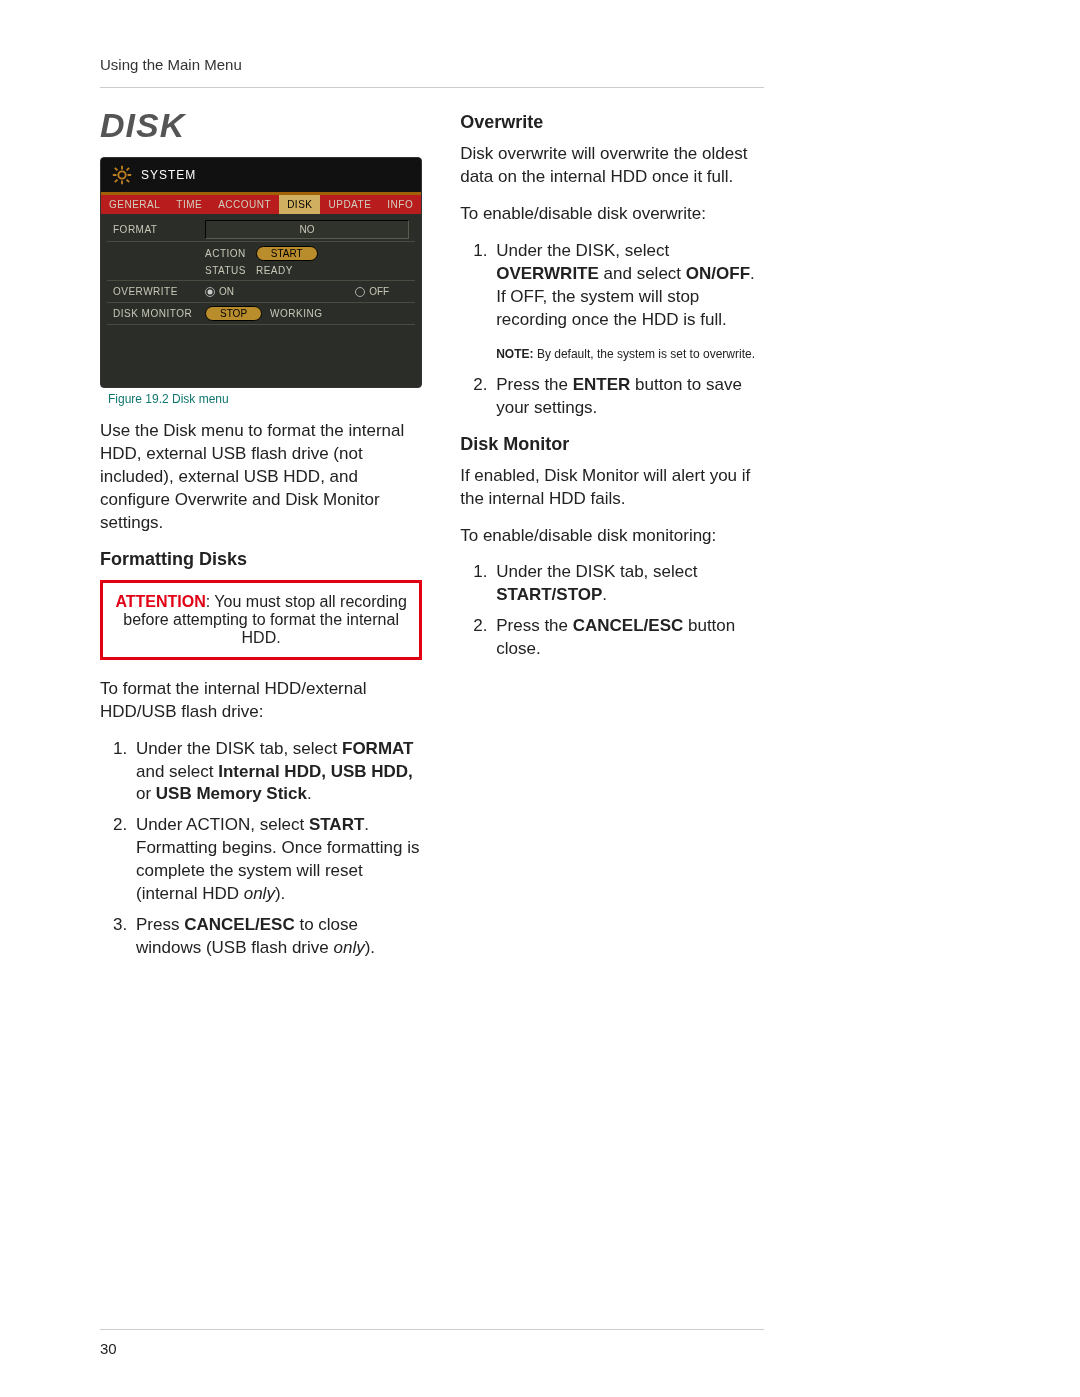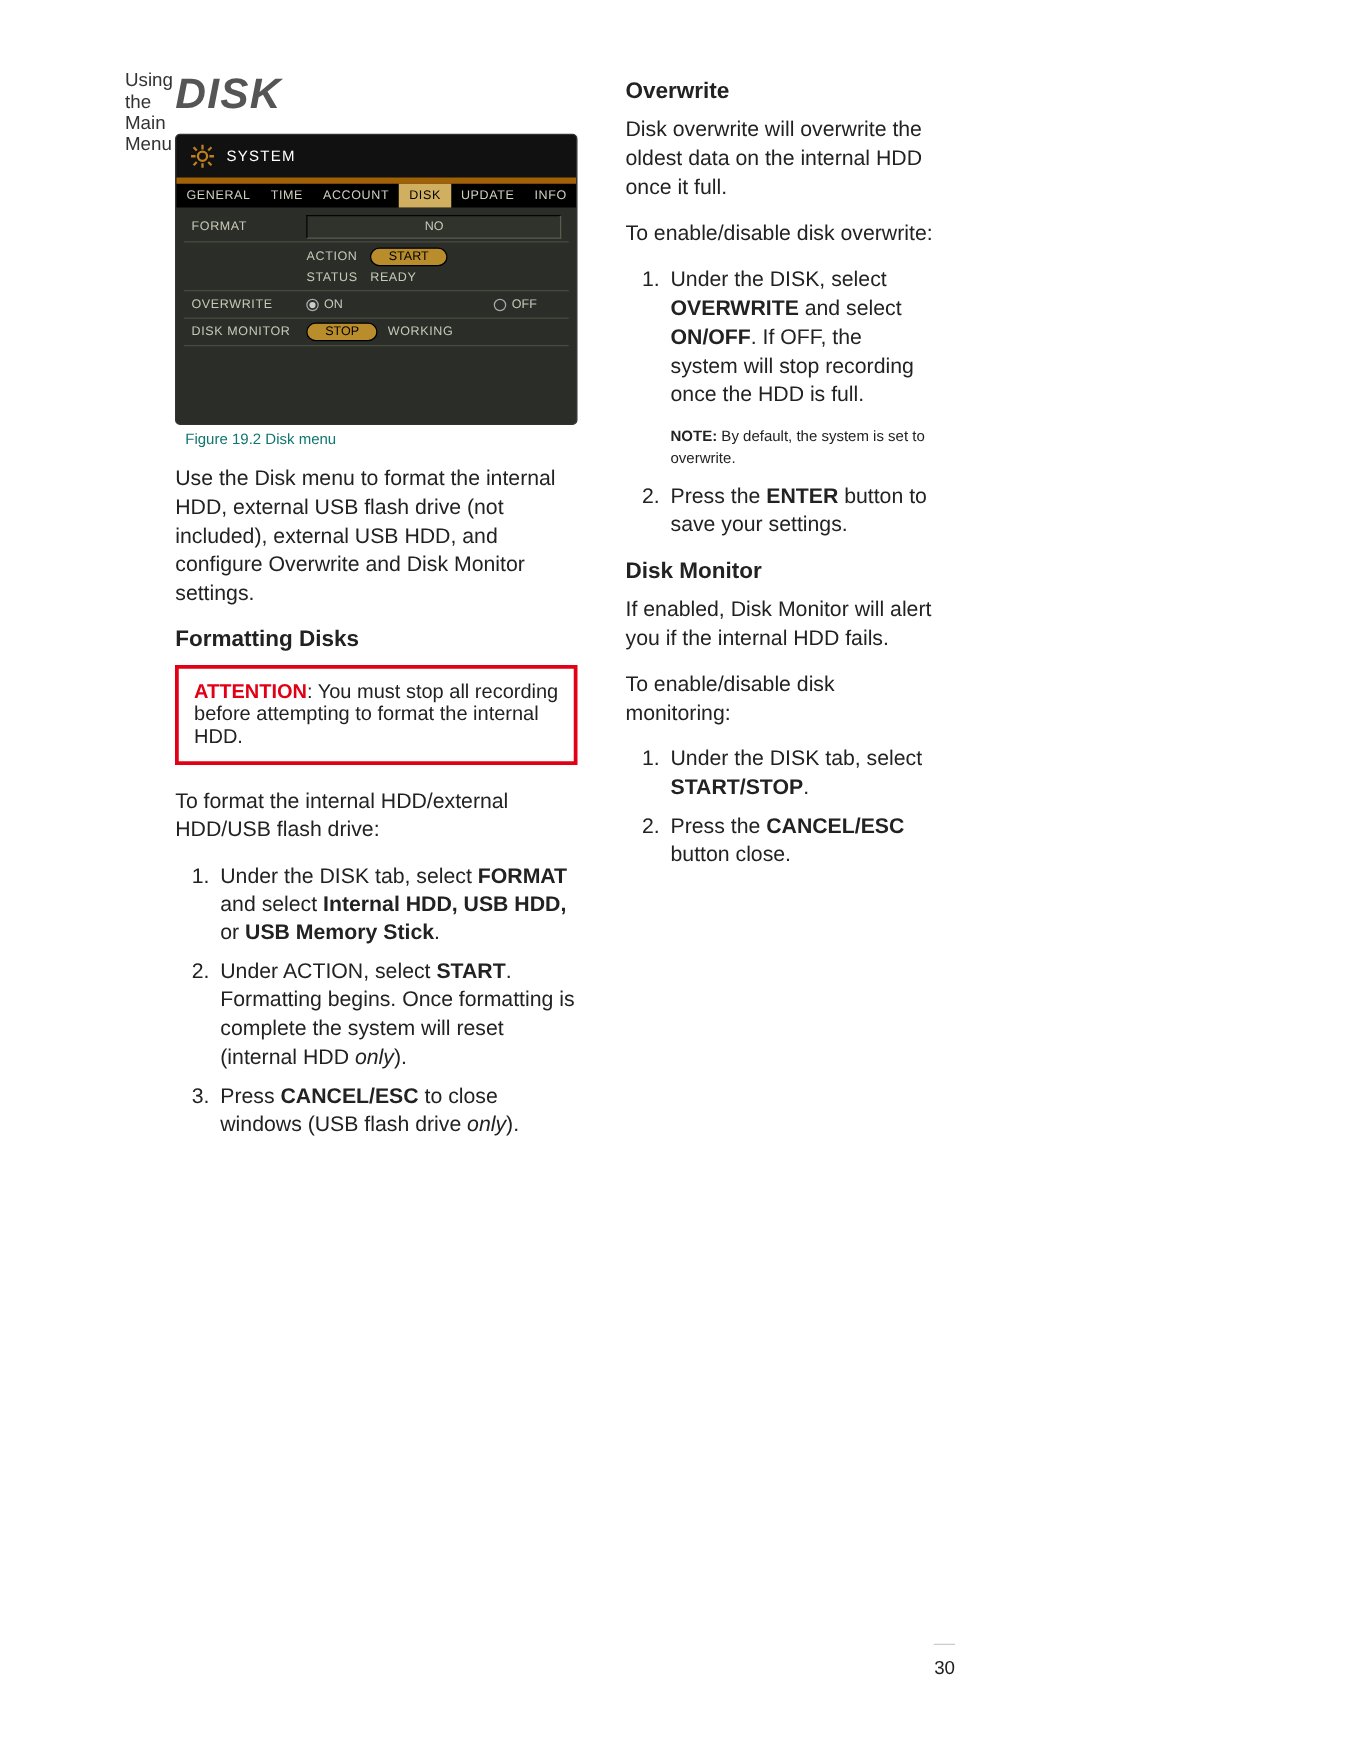--- a/index.html
+++ b/index.html
@@ -1,23 +1,23 @@
 <!DOCTYPE html>
 <html><head>
 <meta charset="utf-8">
 <style>
   * { box-sizing: border-box; margin: 0; padding: 0; }
   html, body { background: #fff; font-family: Arial, Helvetica, sans-serif; color: #222; }
   .page {
     width: 864px;
     height: 1397px;
-    padding: 56px 100px 54px 100px;
+    padding: 56px 100px 40px 100px;
     position: relative;
     display: flex;
-    flex-direction: row;
+    flex-direction: column;
   }
   .running-head {
     font-size: 15px;
     color: #333;
     margin-bottom: 14px;
   }
   hr.sep {
     border: none;
     border-top: 1px solid #ccc;
     margin: 0 0 18px 0;
@@ -54,22 +54,22 @@
   .gear {
     width: 22px; height: 22px; display: inline-block;
   }
   .shot-title {
     color: #fff;
     font-size: 12px;
     letter-spacing: 1px;
   }
   .shot-tabs {
     display: flex;
-    background: #000000;
-    border-top: 5px solid #a16207;
+    background: #b91c1c;
+    border-top: 3px solid #a16207;
   }
   .tab {
     font-size: 10px;
     color: #d0d0c0;
     padding: 4px 8px;
     letter-spacing: 0.5px;
   }
   .tab.active {
     background: #d0b060;
     color: #000;
@@ -110,20 +110,21 @@
   .circle { width: 10px; height: 10px; border: 1px solid #aaa; border-radius: 50%; display: inline-block; position: relative; }
   .circle.filled::after { content: ""; width: 5px; height: 5px; background: #ccc; border-radius: 50%; position: absolute; top: 50%; left: 50%; transform: translate(-50%,-50%); }
   .empty-area { height: 56px; }
   .caption { font-size: 12px; color: #0f766e; margin: 2px 0 14px 8px; }
   p.body { font-size: 17px; line-height: 1.35; margin-bottom: 14px; }
   h3.sub-head { font-size: 18px; font-weight: bold; margin: 6px 0 10px 0; color: #222; }
   .warning {
     border: 3px solid #e20014;
     padding: 10px 12px;
     margin-bottom: 18px;
+    text-align: center;
   }
   .warning .att { color: #e20014; font-weight: bold; }
   ol.steps { list-style: decimal; padding-left: 32px; margin-bottom: 14px; }
   ol.steps li { font-size: 17px; line-height: 1.35; margin-bottom: 8px; padding-left: 4px; }
   .b { font-weight: bold; }
   .i { font-style: italic; }
   .note-indent { padding-left: 36px; font-size: 12px; line-height: 1.35; margin-bottom: 12px; }
   .footer {
     margin-top: auto;
     border-top: 1px solid #ccc;

